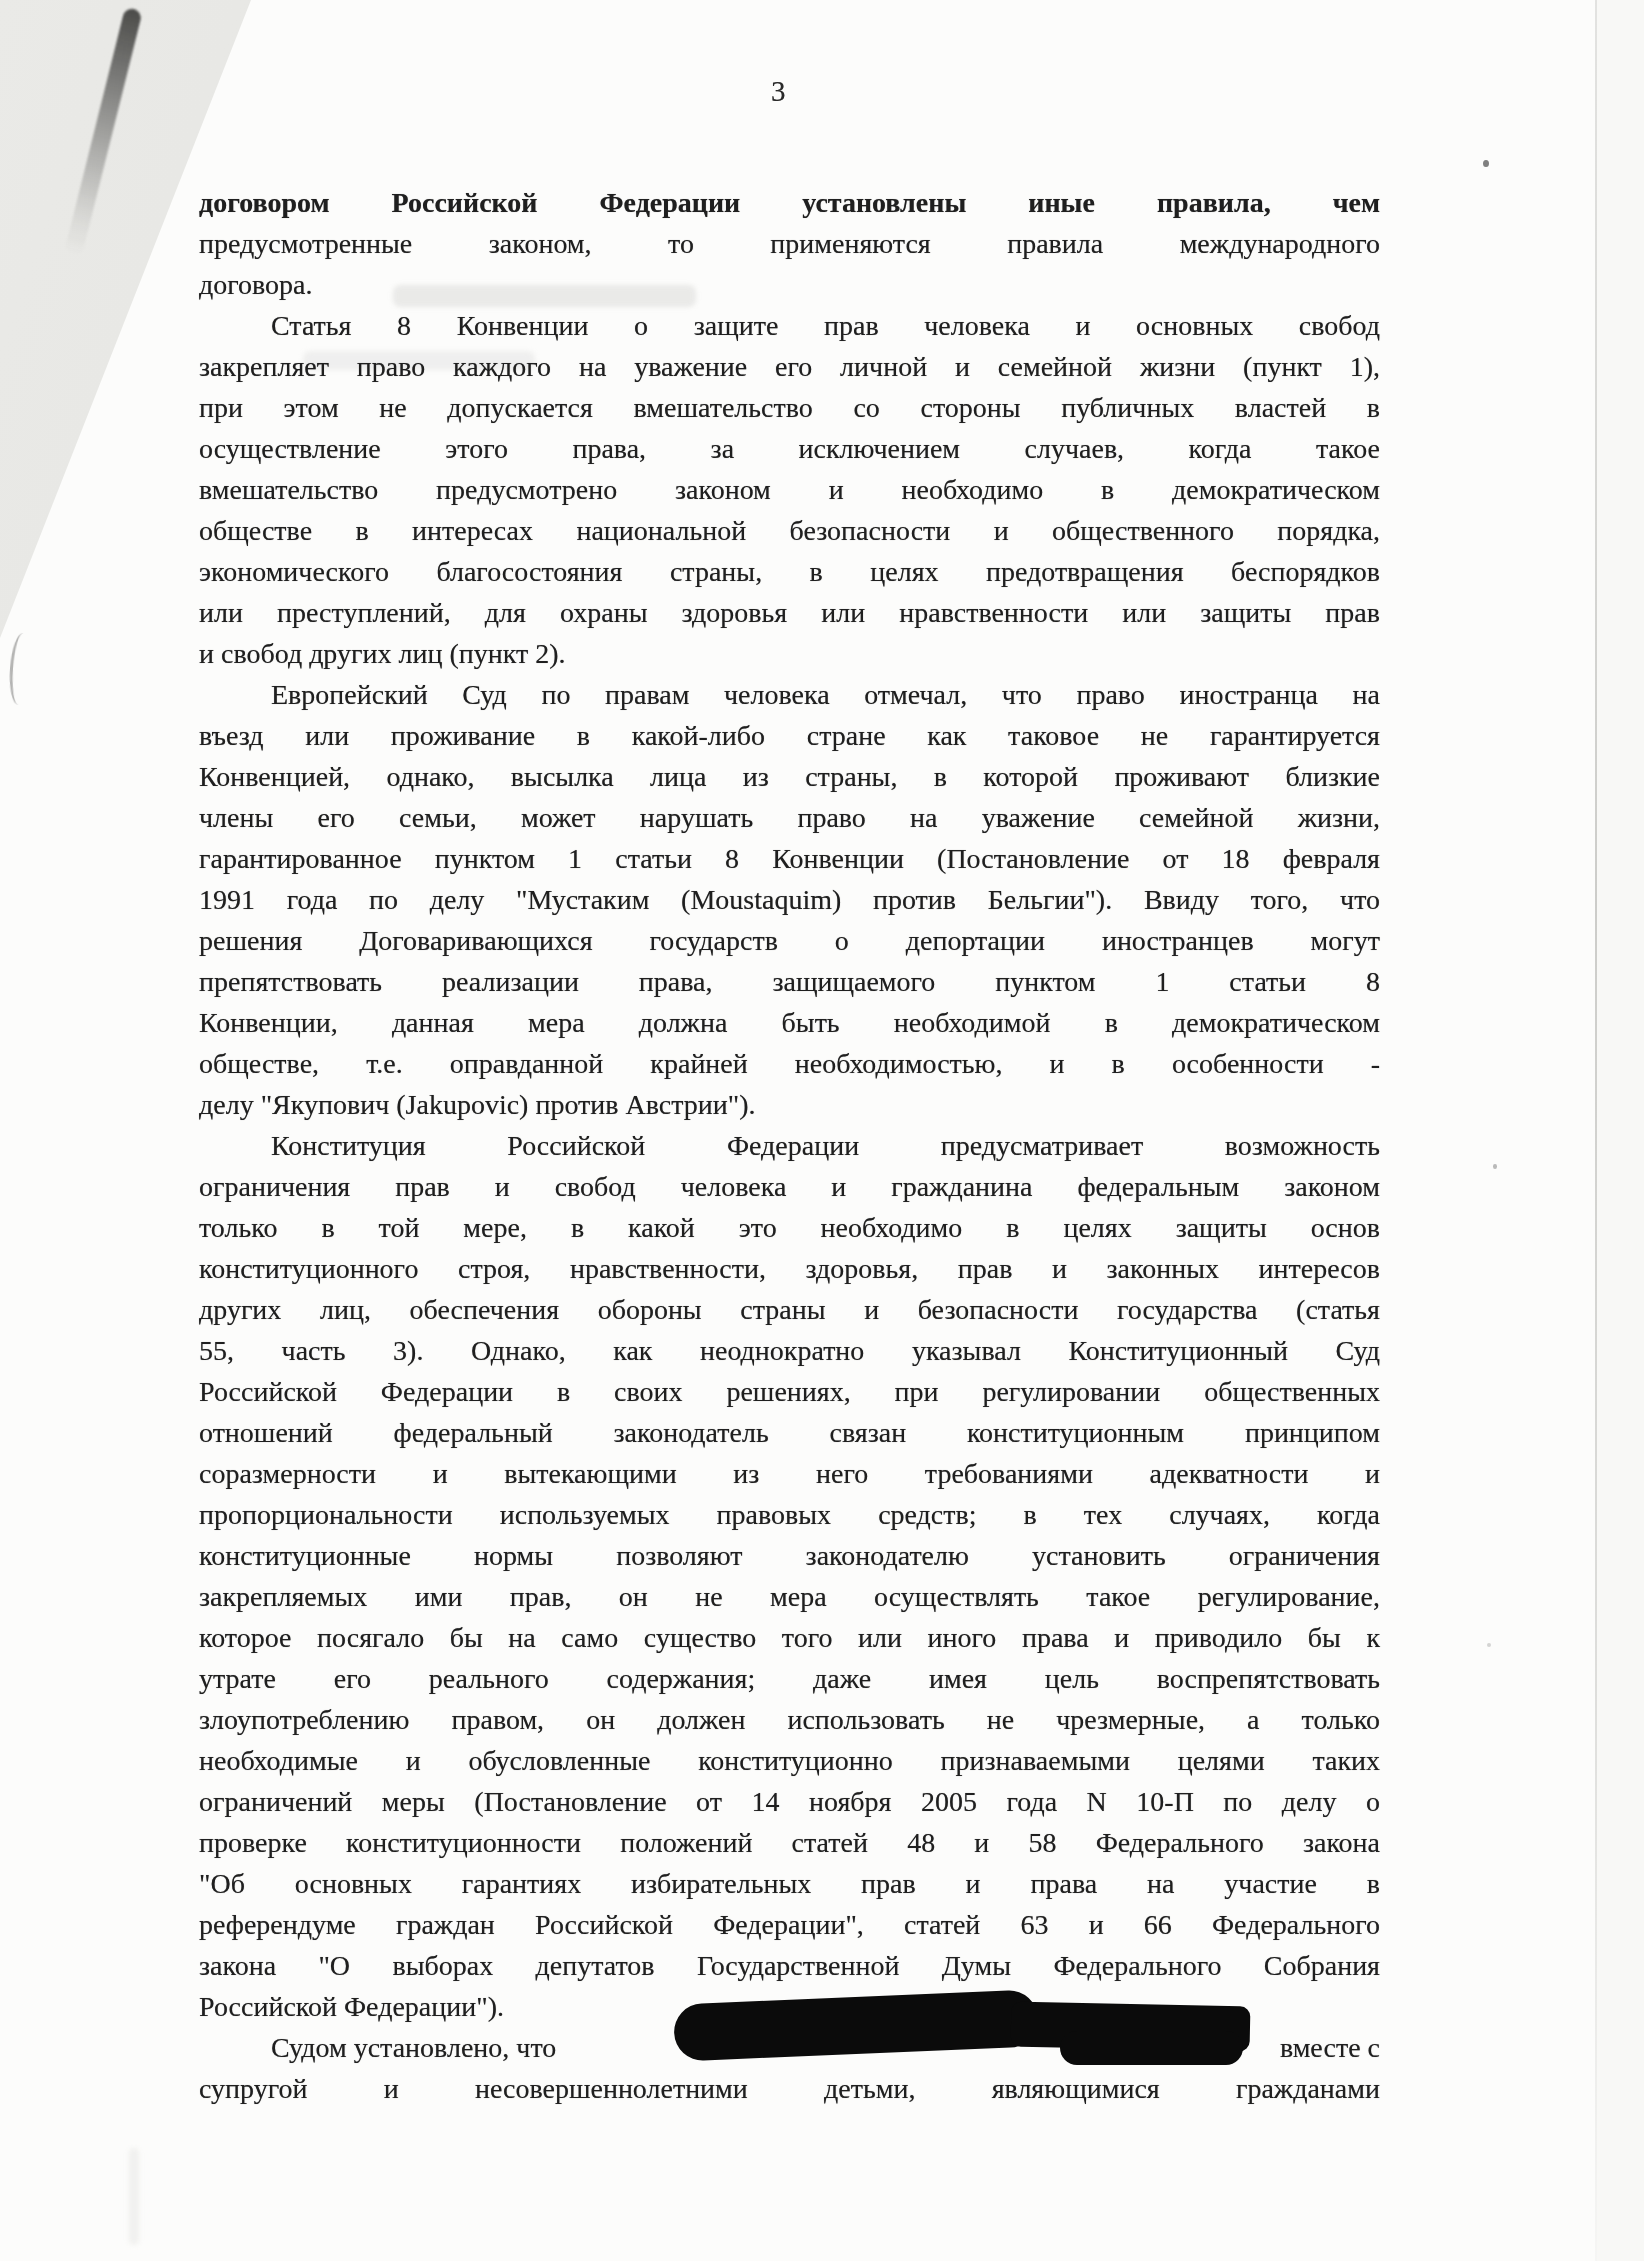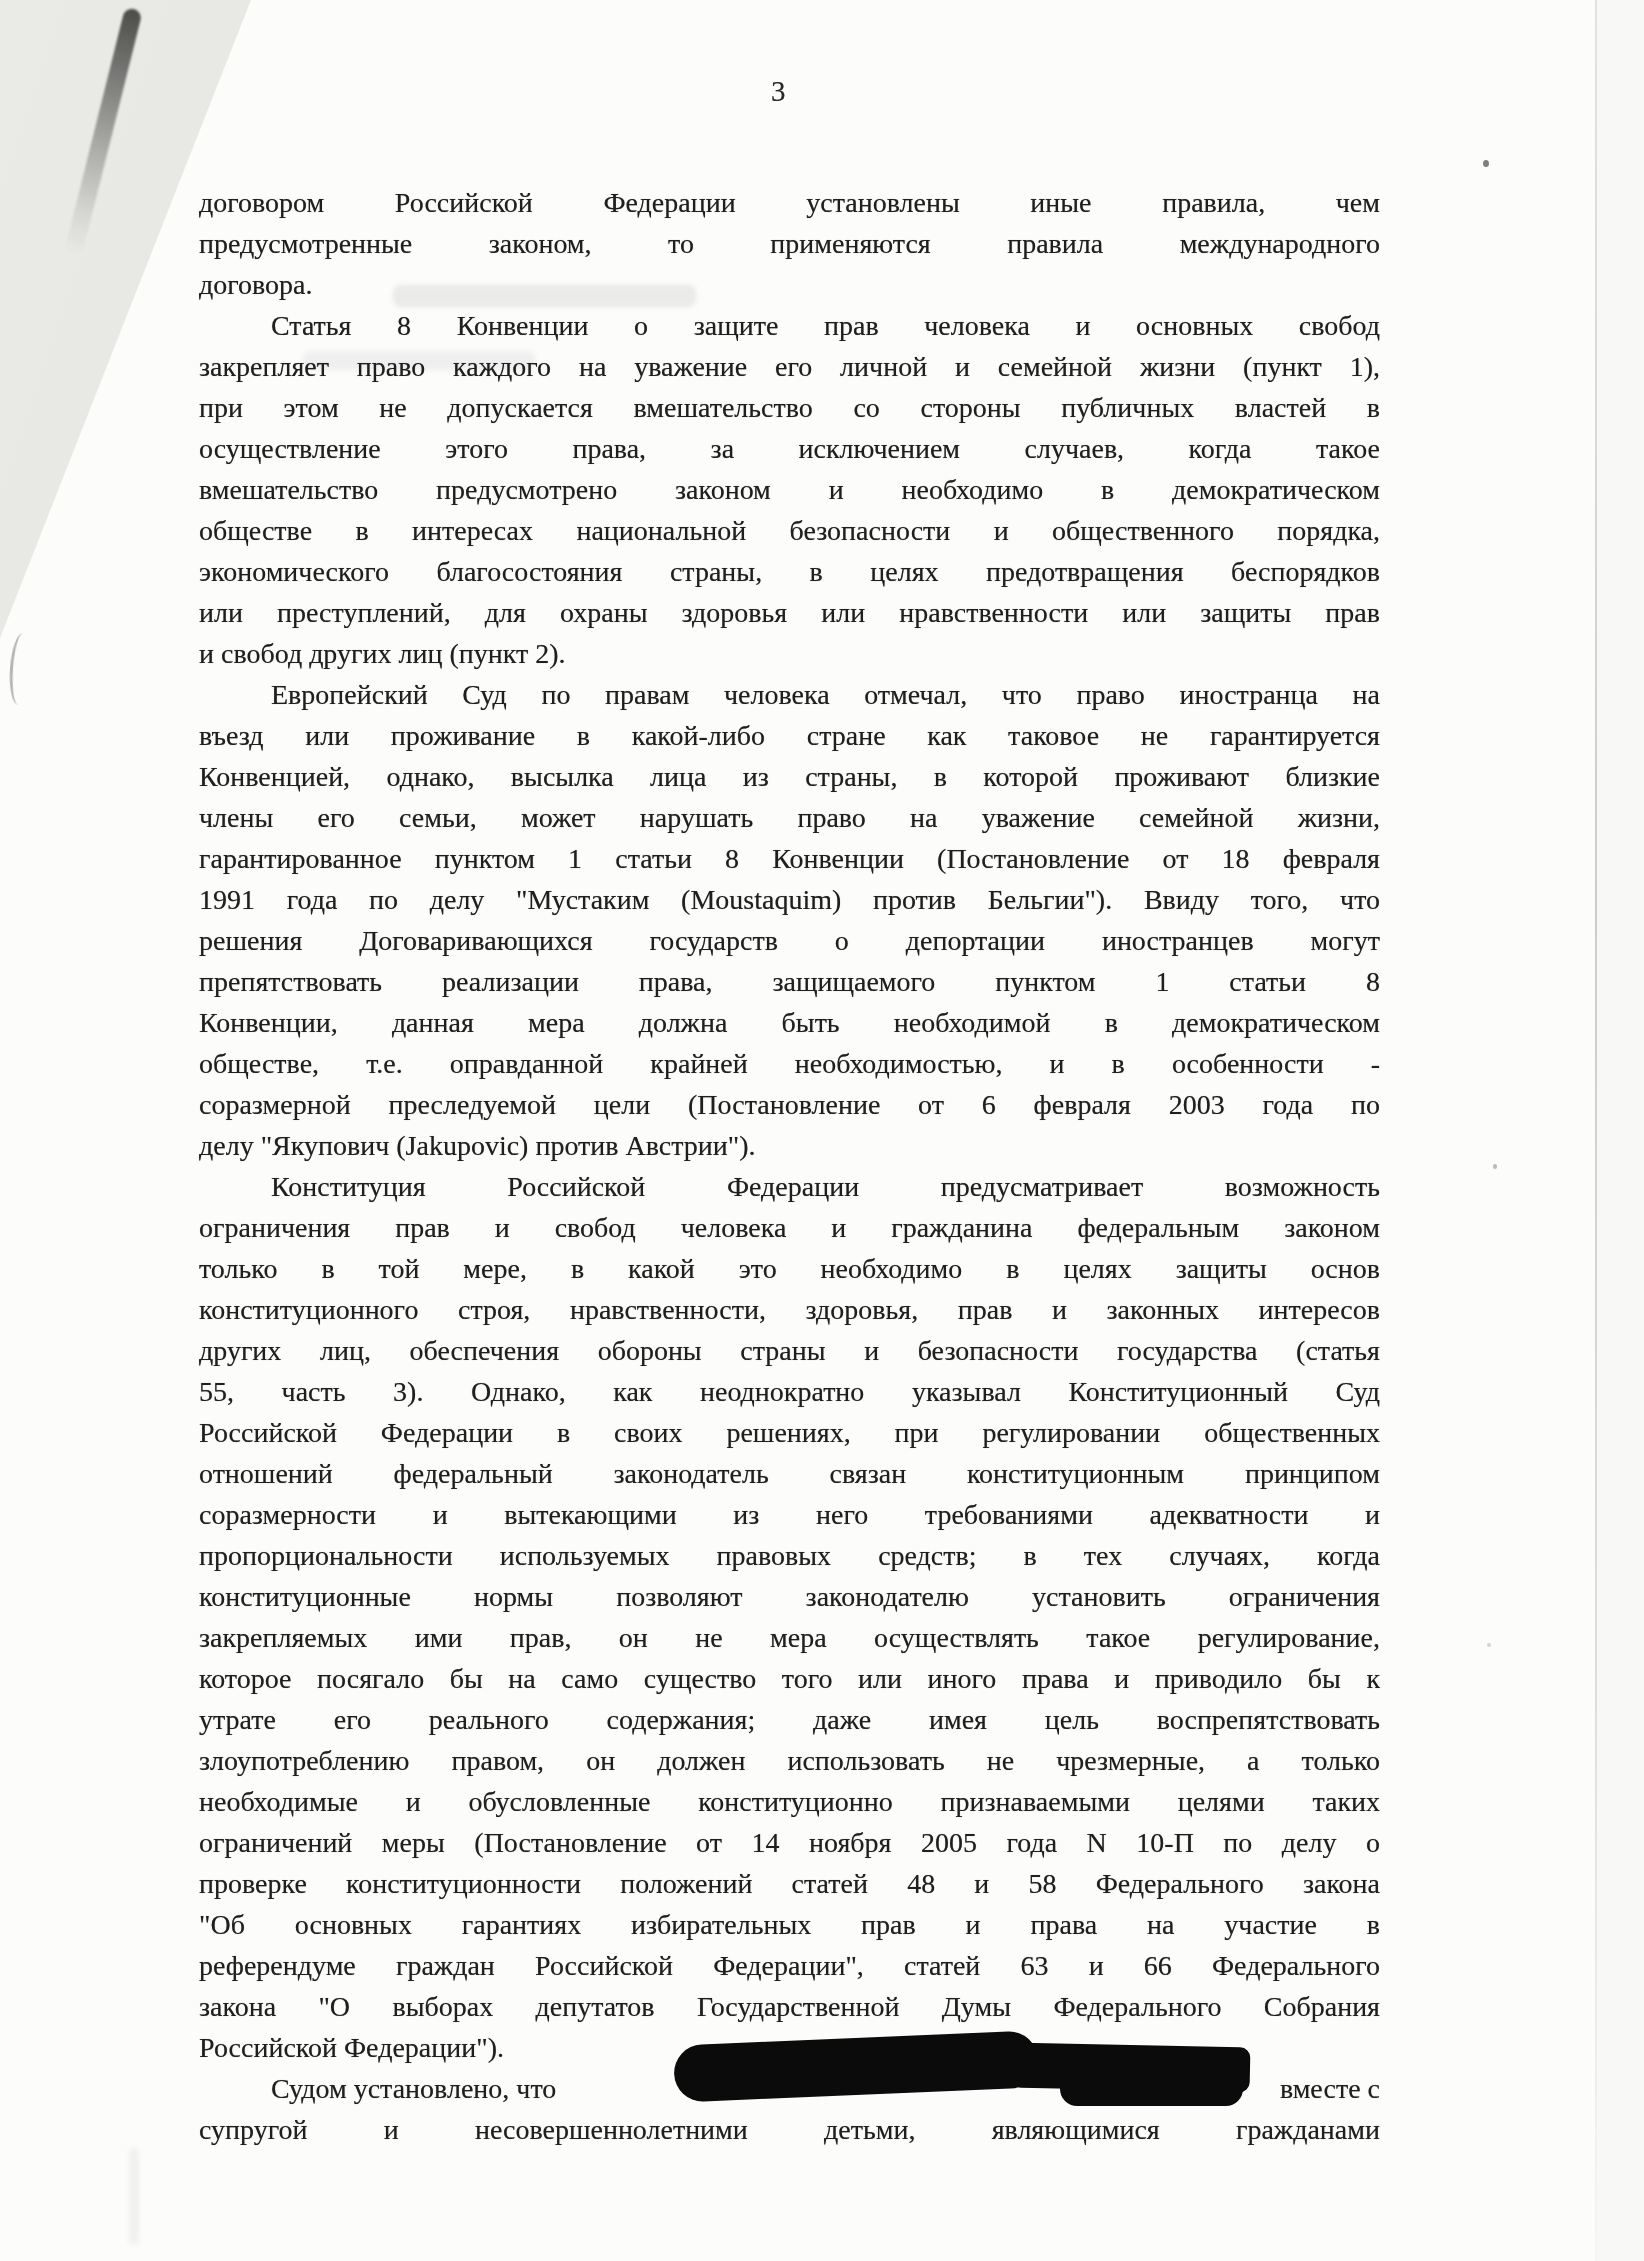--- a/index.html
+++ b/index.html
@@ -75,21 +75,21 @@
 <div class="edge-line-right"></div>
 <div class="speck a"></div>
 <div class="speck b"></div>
 <div class="speck c"></div>
 <div class="smudge s1"></div>
 <div class="smudge s2"></div>
 <div class="smudge s3"></div>
 
 <div class="page-num">3</div>
 <div class="text-block">
-    <div class="line j" style="color: rgb(31, 31, 31);">договором Российской Федерации установлены иные правила, чем</div>
+    <div class="line j" style="color: rgb(31, 31, 31); font-weight: bold;">договором Российской Федерации установлены иные правила, чем</div>
     <div class="line j" style="color: rgb(31, 31, 31); font-family: Liberation Serif, serif;">предусмотренные законом, то применяются правила международного</div>
     <div class="line l" style="color: rgb(31, 31, 31);">договора.</div>
     <div class="line j indent" style="color: rgb(31, 31, 31);">Статья 8 Конвенции о защите прав человека и основных свобод</div>
     <div class="line j" style="color: rgb(31, 31, 31);">закрепляет право каждого на уважение его личной и семейной жизни (пункт 1),</div>
     <div class="line j" style="color: rgb(31, 31, 31);">при этом не допускается вмешательство со стороны публичных властей в</div>
     <div class="line j" style="color: rgb(31, 31, 31);">осуществление этого права, за исключением случаев, когда такое</div>
     <div class="line j" style="color: rgb(31, 31, 31);">вмешательство предусмотрено законом и необходимо в демократическом</div>
     <div class="line j" style="color: rgb(31, 31, 31);">обществе в интересах национальной безопасности и общественного порядка,</div>
     <div class="line j" style="color: rgb(31, 31, 31);">экономического благосостояния страны, в целях предотвращения беспорядков</div>
     <div class="line j" style="color: rgb(31, 31, 31);">или преступлений, для охраны здоровья или нравственности или защиты прав</div>
@@ -97,21 +97,20 @@
     <div class="line j indent" style="color: rgb(31, 31, 31);">Европейский Суд по правам человека отмечал, что право иностранца на</div>
     <div class="line j" style="color: rgb(31, 31, 31);">въезд или проживание в какой-либо стране как таковое не гарантируется</div>
     <div class="line j" style="color: rgb(31, 31, 31);">Конвенцией, однако, высылка лица из страны, в которой проживают близкие</div>
     <div class="line j" style="color: rgb(31, 31, 31);">члены его семьи, может нарушать право на уважение семейной жизни,</div>
     <div class="line j" style="color: rgb(31, 31, 31);">гарантированное пунктом 1 статьи 8 Конвенции (Постановление от 18 февраля</div>
     <div class="line j" style="color: rgb(31, 31, 31);">1991 года по делу "Мустаким (Moustaquim) против Бельгии"). Ввиду того, что</div>
     <div class="line j" style="color: rgb(31, 31, 31);">решения Договаривающихся государств о депортации иностранцев могут</div>
     <div class="line j" style="color: rgb(31, 31, 31);">препятствовать реализации права, защищаемого пунктом 1 статьи 8</div>
     <div class="line j" style="color: rgb(31, 31, 31);">Конвенции, данная мера должна быть необходимой в демократическом</div>
     <div class="line j" style="color: rgb(31, 31, 31);">обществе, т.е. оправданной крайней необходимостью, и в особенности -</div>
-    <div class="line j" style="color: rgb(31, 31, 31);">соразмерной преследуемой цели (Постановление от 6 февраля 2003 года по</div>
     <div class="line l" style="color: rgb(31, 31, 31);">делу "Якупович (Jakupovic) против Австрии").</div>
     <div class="line j indent" style="color: rgb(31, 31, 31);">Конституция Российской Федерации предусматривает возможность</div>
     <div class="line j" style="color: rgb(31, 31, 31);">ограничения прав и свобод человека и гражданина федеральным законом</div>
     <div class="line j" style="color: rgb(31, 31, 31);">только в той мере, в какой это необходимо в целях защиты основ</div>
     <div class="line j" style="color: rgb(31, 31, 31);">конституционного строя, нравственности, здоровья, прав и законных интересов</div>
     <div class="line j" style="color: rgb(31, 31, 31);">других лиц, обеспечения обороны страны и безопасности государства (статья</div>
     <div class="line j" style="color: rgb(31, 31, 31);">55, часть 3). Однако, как неоднократно указывал Конституционный Суд</div>
     <div class="line j" style="color: rgb(31, 31, 31);">Российской Федерации в своих решениях, при регулировании общественных</div>
     <div class="line j" style="color: rgb(31, 31, 31);">отношений федеральный законодатель связан конституционным принципом</div>
     <div class="line j" style="color: rgb(31, 31, 31);">соразмерности и вытекающими из него требованиями адекватности и</div>

